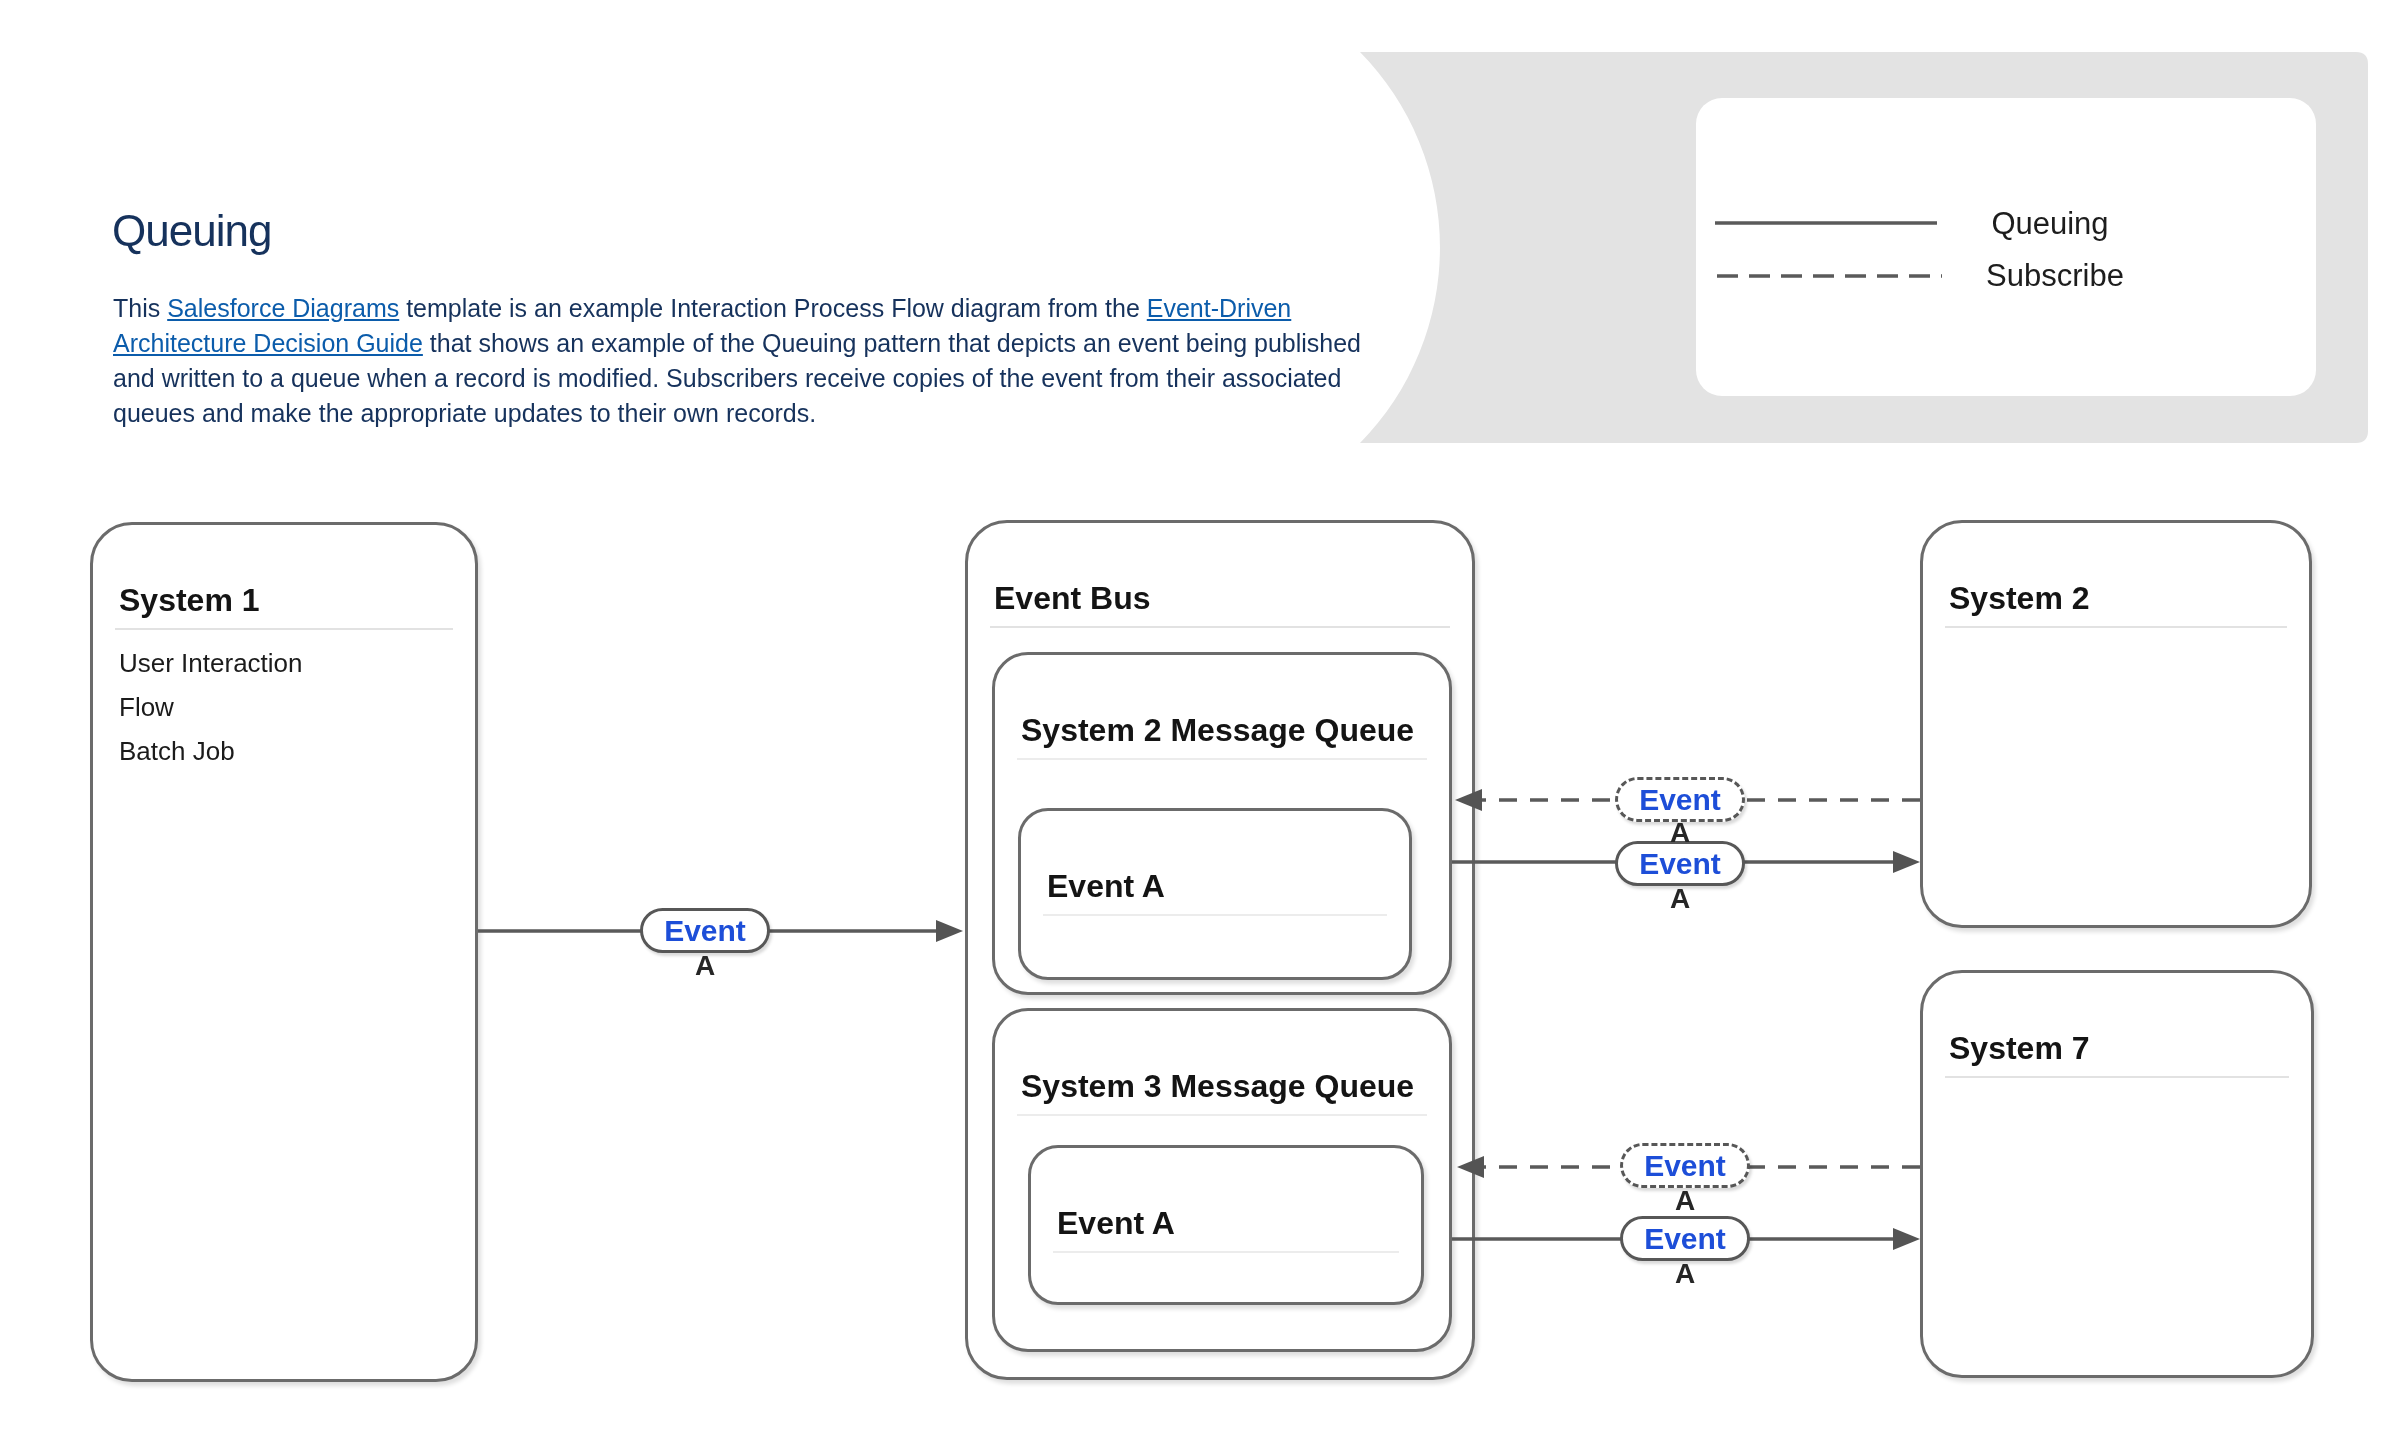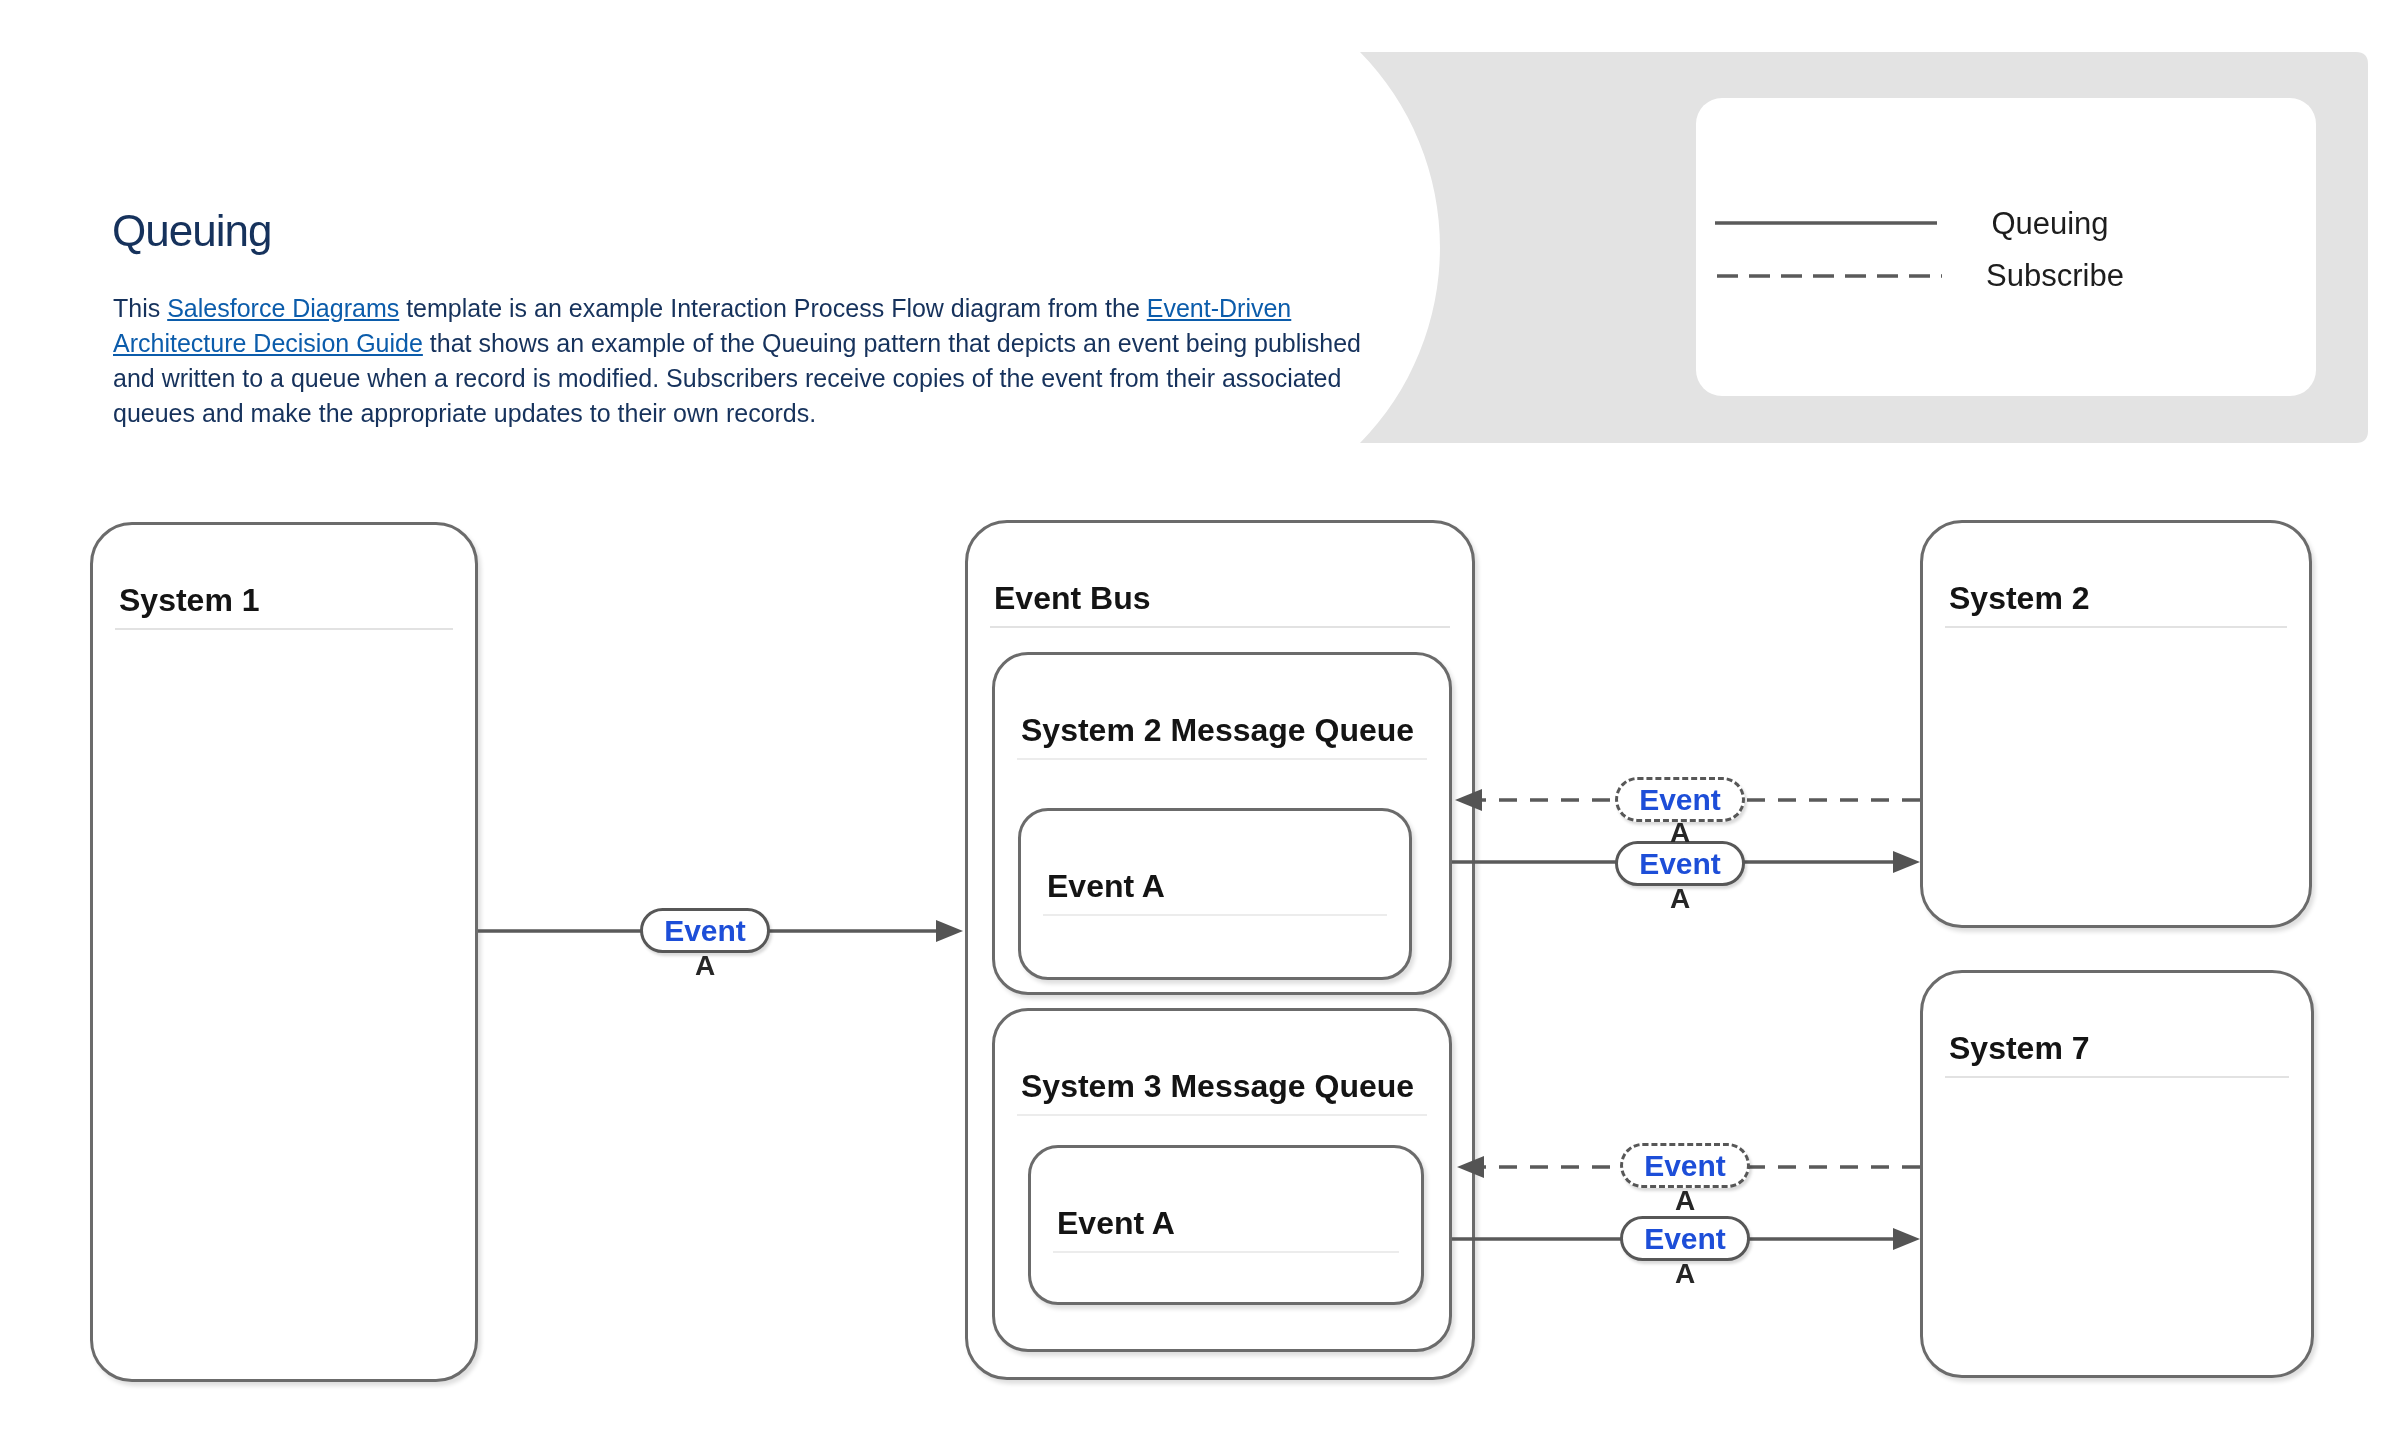--- a/index.html
+++ b/index.html
@@ -64,20 +64,25 @@
   <h1 class="page-title">Queuing</h1>
   <p class="intro"><span>This </span><a>Salesforce Diagrams</a><span> template is an example Interaction Process Flow diagram from the </span><a>Event-Driven Architecture Decision Guide</a><span> that shows an example of the Queuing pattern that depicts an event being published and written to a queue when a record is modified.  Subscribers receive copies of the event from their associated queues and make the appropriate updates to their own records.</span></p>
 
   <div class="legend-card"></div>
   <div class="legend-label publish">Queuing</div>
   <div class="legend-label subscribe">Subscribe</div>
 
   <div class="box" id="system1-box">
     <div class="box-title">System 1</div>
     <div class="box-divider"></div>
+    <div class="box-items">
+      <div class="item">User Interaction</div>
+      <div class="item">Flow</div>
+      <div class="item">Batch Job</div>
+    </div>
   </div>
 
   <div class="box" id="event-bus-box">
     <div class="box-title">Event Bus</div>
     <div class="box-divider"></div>
   </div>
 
   <div class="box sub" id="queue2-box">
     <div class="box-title">System 2 Message Queue</div>
     <div class="box-divider"></div>

